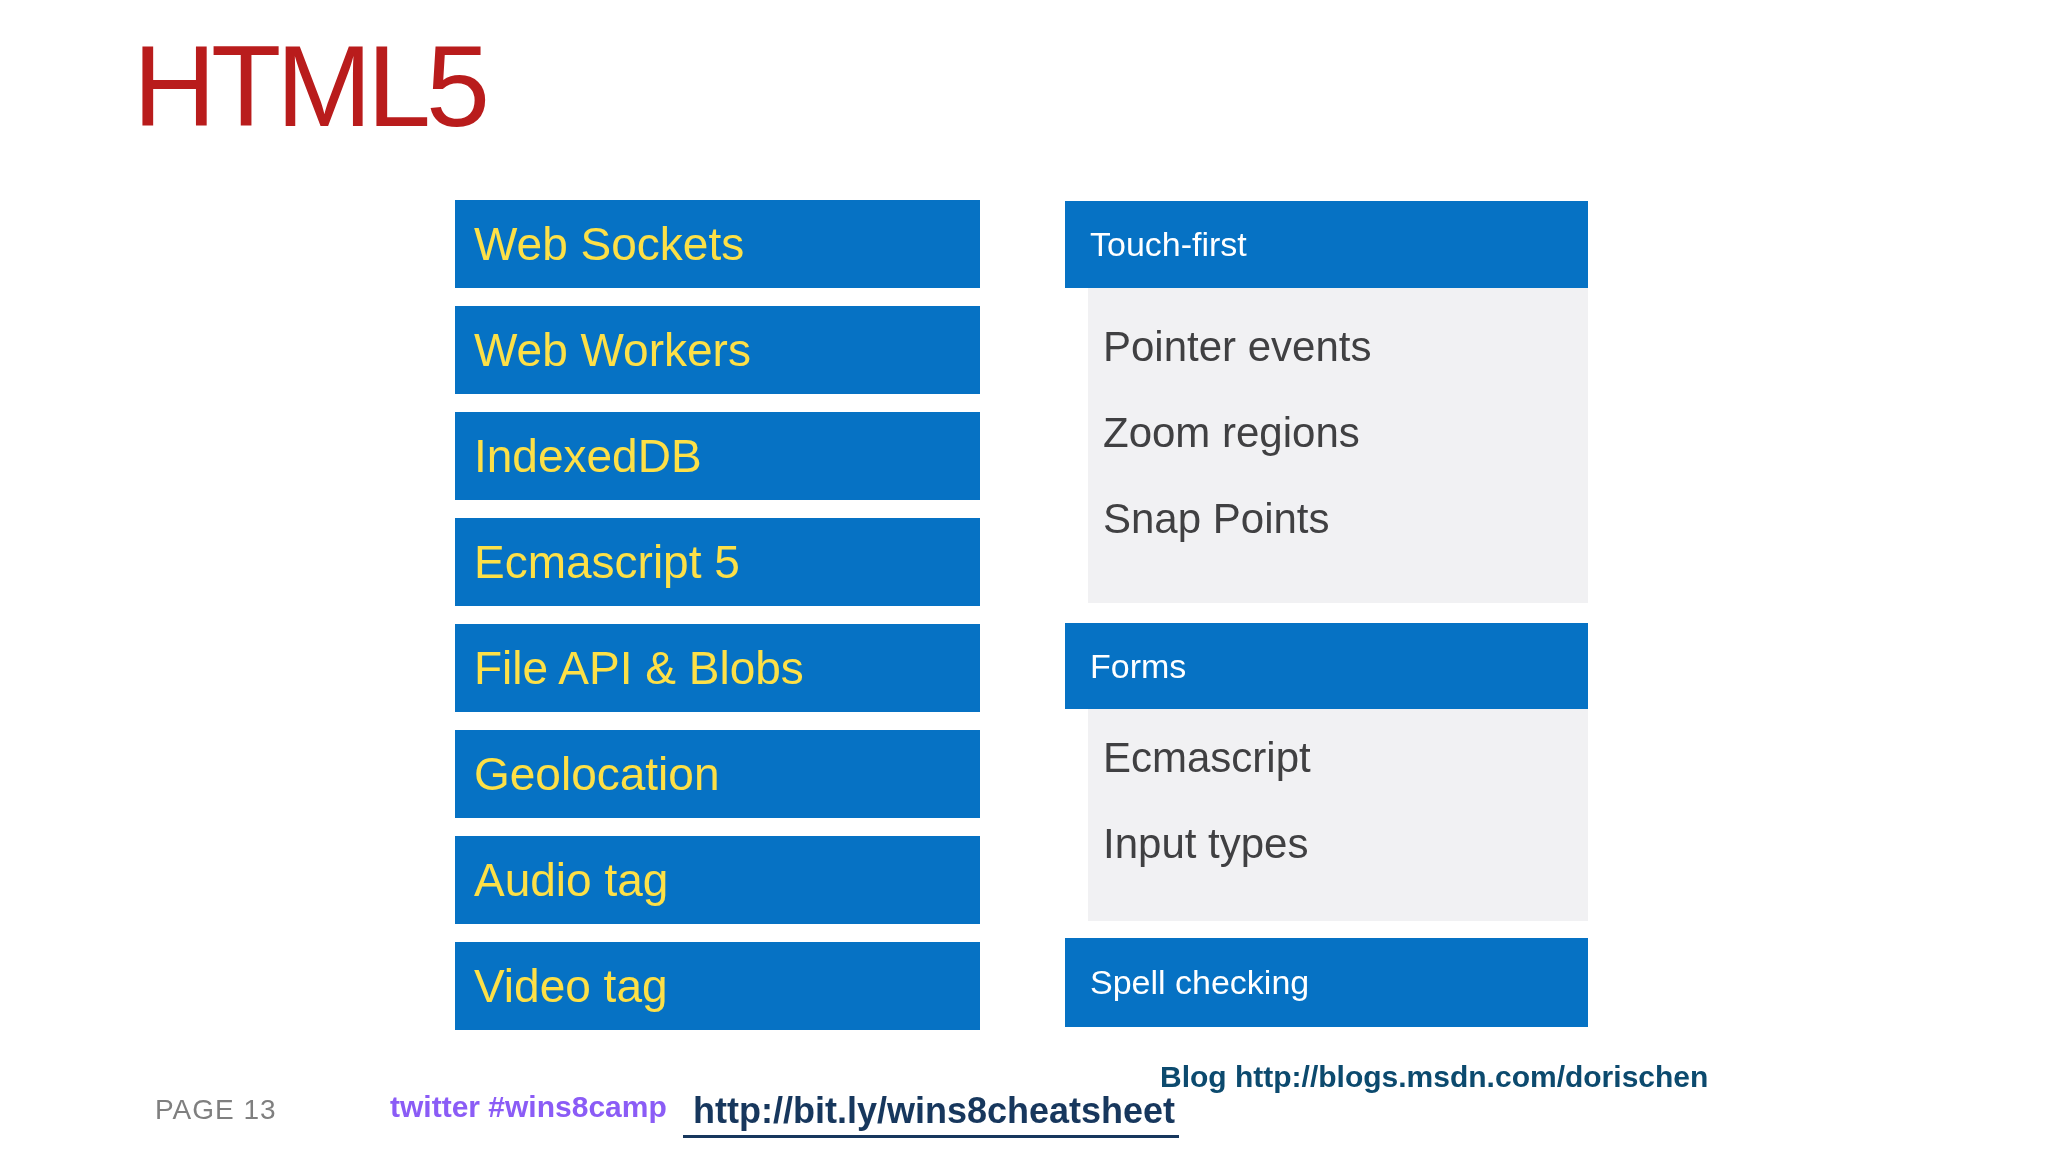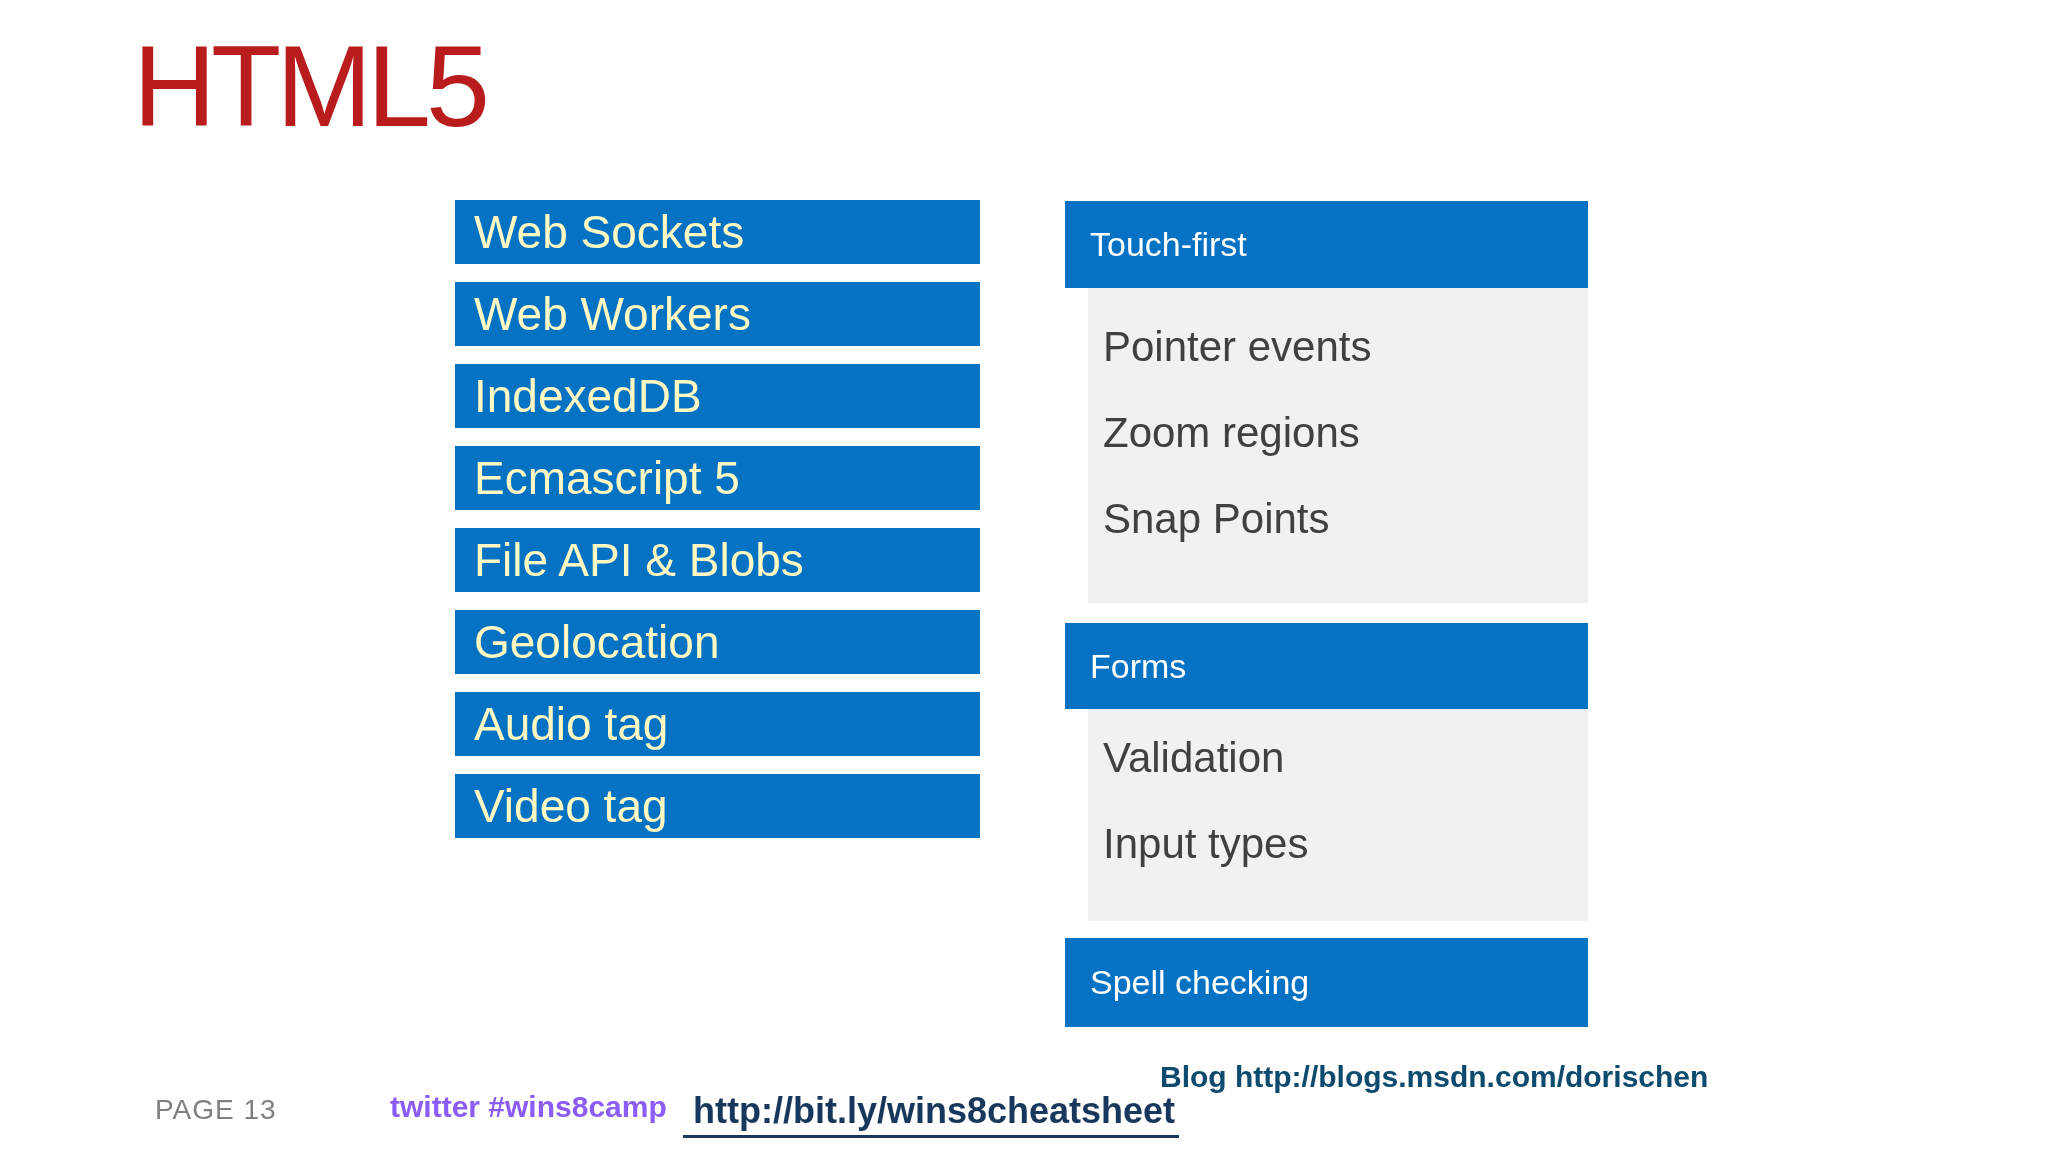--- a/index.html
+++ b/index.html
@@ -12,21 +12,21 @@
     position:absolute; left:94px; top:20px;
     font-size:115px; font-weight:300; letter-spacing:-5px;
     color:#b91c1c; line-height:1.15;margin-left:39px;
   }
   
   .left-col {
     position:absolute; left:455px; top:200px; width:525px;
     display:flex; flex-direction:column; gap:18px;
   }
   .blue-box {
-    height:64px; background:#0672C4; color:#fef9c3;
+    height:88px; background:#0672C4; color:#fde047;
     font-size:46px; display:flex; align-items:center;
     padding-left:19px; box-sizing:border-box; white-space:nowrap;
   }
   
   .right-col { position:absolute; left:1065px; top:201px; width:523px; }
   .section-header {
     height:87px; background:#0672C4; color:#ffffff;
     font-size:34px; display:flex; align-items:center;
     padding-left:25px; box-sizing:border-box; white-space:nowrap;
   }
@@ -84,21 +84,21 @@
 
     <div class="section-header">Touch-first</div>
     <div class="section-panel panel-1">
       <div class="panel-item">Pointer events</div>
       <div class="panel-item">Zoom regions</div>
       <div class="panel-item">Snap Points</div>
     </div>
 
     <div class="section-header hdr-forms">Forms</div>
     <div class="section-panel panel-2">
-      <div class="panel-item">Validation</div>
+      <div class="panel-item">Ecmascript</div>
       <div class="panel-item">Input types</div>
     </div>
 
     <div class="section-header hdr-spell">Spell checking</div>
 
   </div>
 
   <div>
     <div class="footer-page">PAGE 13</div>
     <div class="footer-twitter">twitter #wins8camp</div>

